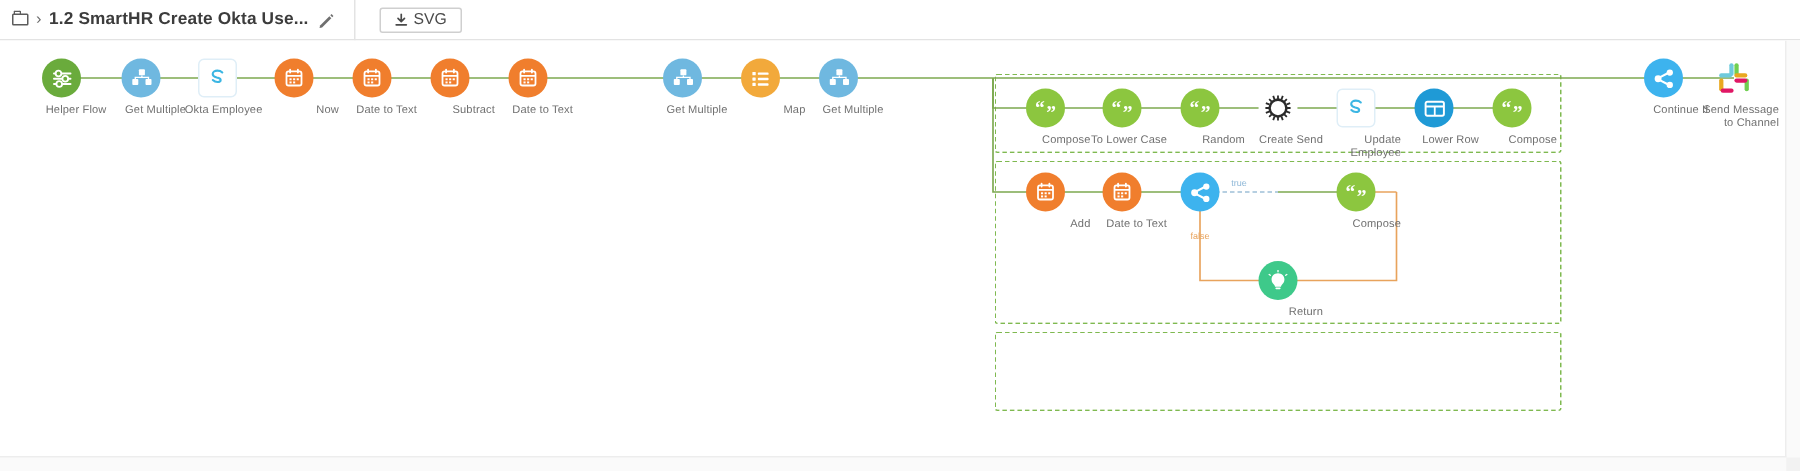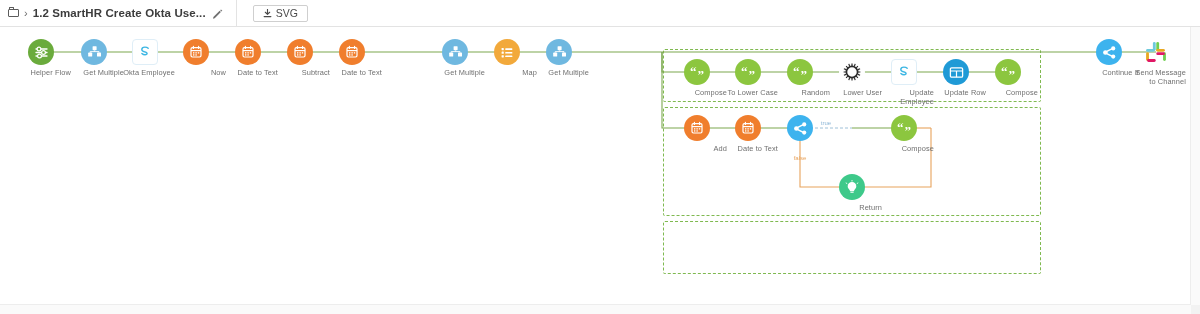--- a/index.html
+++ b/index.html
@@ -381,41 +381,41 @@
           </g>
           <g stroke="#2b2b2b" stroke-width="1.2">
             <path d="M10 1.6 V4.0 M10 16.0 V18.4 M1.6 10 H4.0 M16.0 10 H18.4
                      M4.1 4.1 L5.8 5.8 M14.2 14.2 L15.9 15.9 M15.9 4.1 L14.2 5.8 M5.8 14.2 L4.1 15.9
                      M6.8 1.9 L7.6 4.1 M12.4 15.9 L13.2 18.1 M1.9 13.2 L4.1 12.4 M15.9 7.6 L18.1 6.8
                      M1.9 6.8 L4.1 7.6 M15.9 12.4 L18.1 13.2 M6.8 18.1 L7.6 15.9 M12.4 4.1 L13.2 1.9"></path>
           </g>
           <circle cx="10" cy="10" r="3.1" fill="#fff"></circle>
         </svg>
       </div>
-      <div class="lbl">Lower User</div>
+      <div class="lbl">Create Send</div>
     </div>
 
     <div class="node" style="left:904px;top:32px;">
       <div class="bubble sq" style="background:#fff;border:1.4px solid #dfeef7;">
         <svg width="16" height="16" viewBox="0 0 16 16">
           <path d="M11.2 4.3c-.9-.9-2.1-1.2-3.3-1.2-1.7 0-3.1.9-3.1 2.3 0 1.3 1.1 1.9 2.7 2.3 1.9.4 2.6.8 2.6 1.6 0 .8-.8 1.4-2.1 1.4-1.3 0-2.3-.5-3.1-1.3" stroke="#3cb6e3" stroke-width="1.4" fill="none" stroke-linecap="round"></path>
         </svg>
       </div>
       <div class="lbl">Update
 Employee</div>
     </div>
 
     <div class="node" style="left:956px;top:32px;">
       <div class="bubble" style="background:#1f9ad6;">
         <svg width="15" height="13" viewBox="0 0 15 13">
           <rect x="1.4" y="1.8" width="12.2" height="9.4" rx="1.2" fill="none" stroke="#fff" stroke-width="1.3"></rect>
           <path d="M1.4 5 H13.6 M7.5 5 V11.2" stroke="#fff" stroke-width="1.2"></path>
         </svg>
       </div>
-      <div class="lbl">Update Row</div>
+      <div class="lbl">Lower Row</div>
     </div>
 
     <div class="node" style="left:1008px;top:32px;">
       <div class="bubble" style="background:#8cc63f;">
         <div class="qmark">
             <span>“</span>
             <span>”</span>
           </div>
       </div>
       <div class="lbl">Compose</div>

